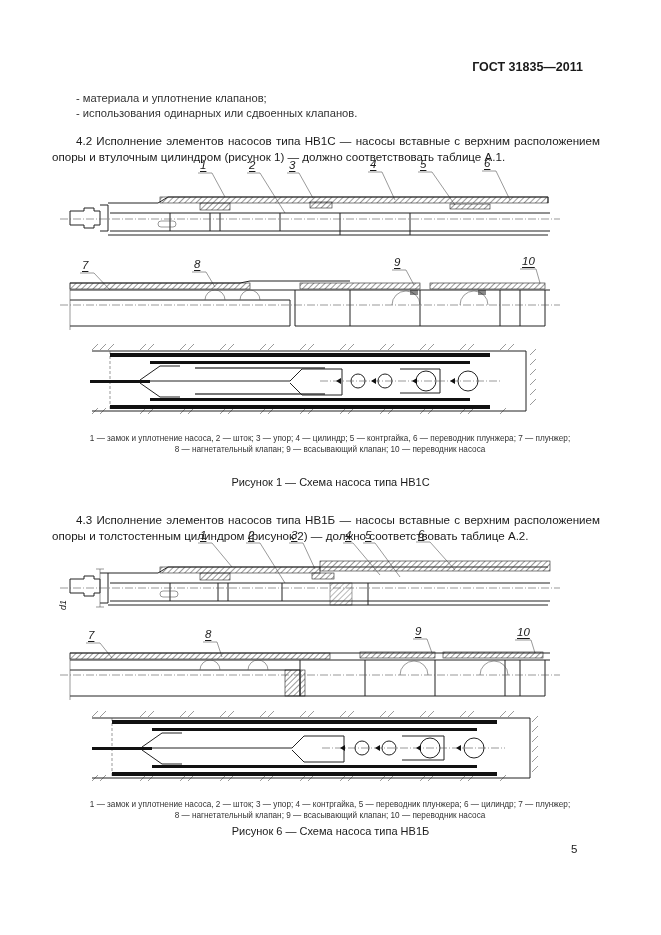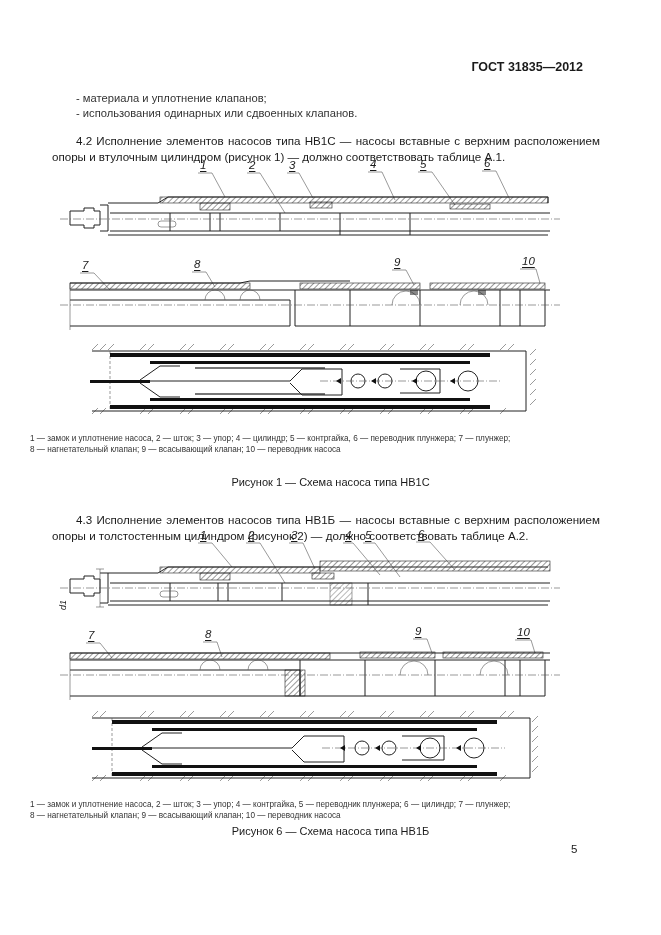--- a/index.html
+++ b/index.html
@@ -3,34 +3,34 @@
 <meta charset="utf-8">
 <style>
   html, body { margin: 0; padding: 0; background: #ffffff; }
   body { width: 661px; height: 935px; position: relative; overflow: hidden;
          font-family: "Liberation Sans", sans-serif; color: #1a1a1a; }
   .abs { position: absolute; }
   .header-code { right: 78px; top: 60px; font-weight: bold; font-size: 12.5px; }
   .para { font-size: 11.6px; line-height: 16px; left: 52px; width: 548px; }
   .bullet { left: 76px; font-size: 11.2px; color: #333; }
   .indent { text-indent: 24px; text-align: justify; text-align-last: left; margin-top: 12px; }
-  .legend { left: 30px; width: 600px; text-align: left; font-size: 8.2px; line-height: 11.5px; color: #333; }
+  .legend { left: 30px; width: 600px; text-align: center; font-size: 8.2px; line-height: 11.5px; color: #333; }
   .caption { left: 0; width: 661px; text-align: center; font-size: 11px; }
   .pagenum { left: 571px; top: 843px; font-size: 11.5px; }
   .callout { font-style: italic; font-size: 11.5px; text-decoration: underline; text-underline-offset: 2px; }
   svg { position: absolute; overflow: visible; }
   svg .ln { stroke: #222; stroke-width: 1; fill: none; }
   svg .thin { stroke: #555; stroke-width: 0.6; fill: none; }
   svg .dash { stroke: #555; stroke-width: 0.6; fill: none; stroke-dasharray: 8 2 1 2; }
   svg .blk { fill: #111; stroke: none; }
 </style>
 </head>
 <body>
 
-<div class="abs header-code">ГОСТ 31835—2012</div>
+<div class="abs header-code">ГОСТ 31835—2011</div>
 
 <div class="abs bullet" style="top:92px">- материала и уплотнение клапанов;</div>
 <div class="abs bullet" style="top:107px">- использования одинарных или сдвоенных клапанов.</div>
 
 <div class="abs para indent" style="top:121px">4.2 Исполнение элементов насосов типа НВ1С — насосы вставные с верхним расположением опоры и втулочным цилиндром (рисунок 1) — должно соответствовать таблице А.1.</div>
 
 <div class="abs" style="left:0;top:155px;width:661px;height:270px">
 
   <span class="abs callout" style="left:200px;top:4px">1</span>
   <span class="abs callout" style="left:249px;top:4px">2</span>

